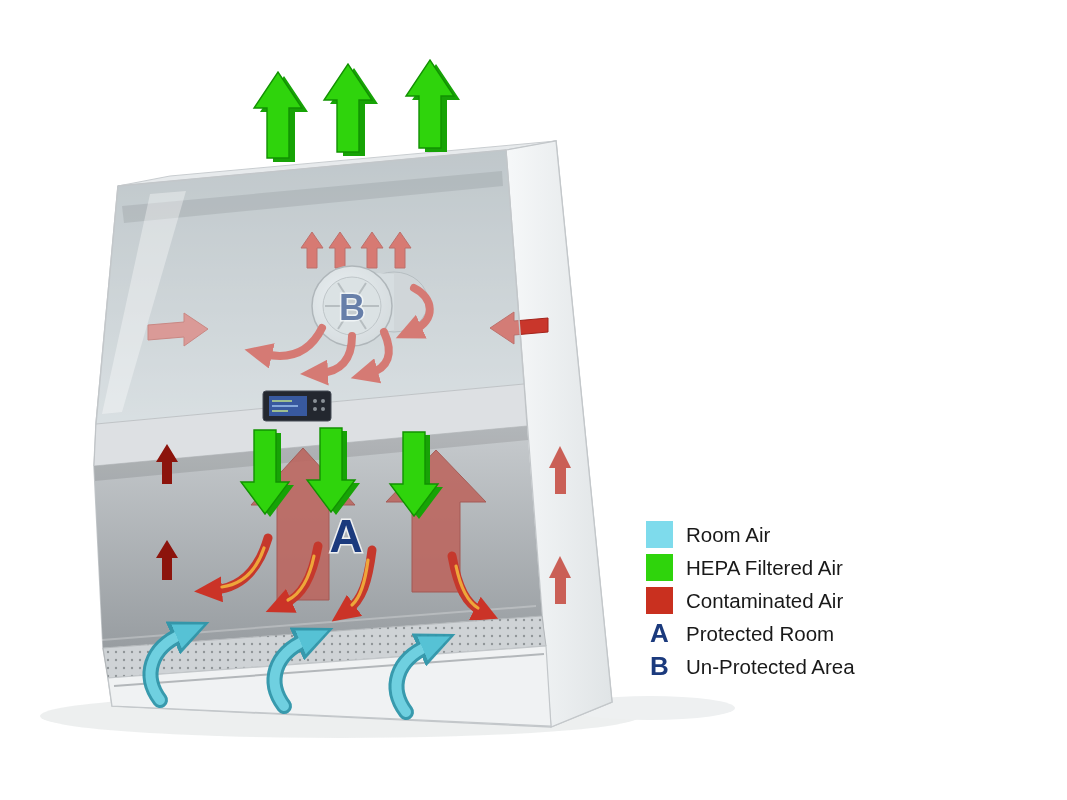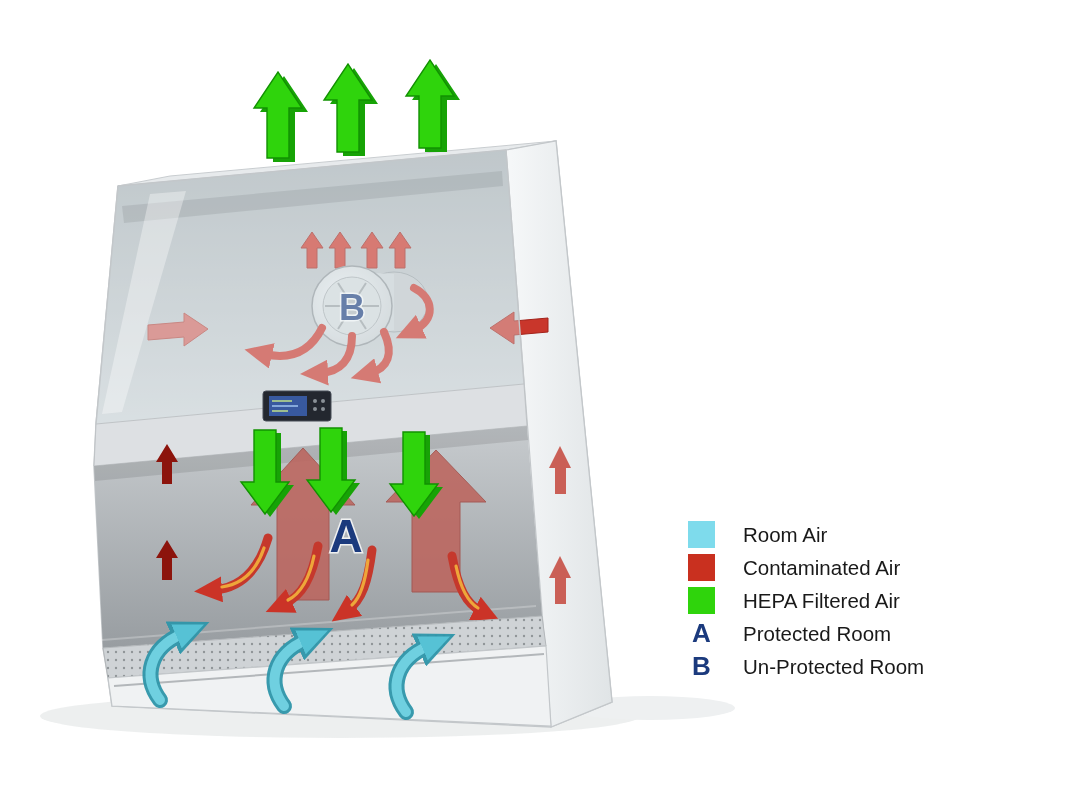--- a/index.html
+++ b/index.html
@@ -4,21 +4,21 @@
 <style>
   html,body { margin:0; padding:0; background:#ffffff; }
   .stage {
     position:relative; width:1067px; height:800px; background:#ffffff;
     font-family:"Liberation Sans", sans-serif; overflow:hidden;
   }
   .stage svg { position:absolute; left:0; top:0; }
 
   
   .legend { position:absolute; left:646px; top:521px; display:flex; flex-direction:column; gap:6px; }
-  .legend-row { display:flex; align-items:center; gap:28px; height:27px;margin-left:42px; }
+  .legend-row { display:flex; align-items:center; gap:13px; height:27px; }
   .swatch { width:27px; height:27px; flex:0 0 27px; }
   .swatch-room { background:var(--room-air); }
   .swatch-contaminated { background:var(--contaminated-air); }
   .swatch-hepa { background:var(--hepa-green); }
   .legend-marker {
     width:27px; flex:0 0 27px; text-align:center; font-weight:bold;
     font-size:26px; line-height:27px; color:var(--marker-blue);
   }
   .legend-label { font-size:20.5px; color:var(--text); white-space:nowrap; }
 
@@ -225,30 +225,30 @@
     </g>
   </g>
 </svg>
 
 <div class="legend">
   <div class="legend-row">
     <span class="swatch swatch-room"></span>
     <span class="legend-label">Room Air</span>
   </div>
   <div class="legend-row">
+    <span class="swatch swatch-hepa"></span>
+    <span class="legend-label">HEPA Filtered Air</span>
+  </div>
+  <div class="legend-row">
     <span class="swatch swatch-contaminated"></span>
     <span class="legend-label">Contaminated Air</span>
   </div>
   <div class="legend-row">
-    <span class="swatch swatch-hepa"></span>
-    <span class="legend-label">HEPA Filtered Air</span>
-  </div>
-  <div class="legend-row">
     <span class="legend-marker">A</span>
     <span class="legend-label">Protected Room</span>
   </div>
   <div class="legend-row">
     <span class="legend-marker">B</span>
-    <span class="legend-label">Un-Protected Room</span>
+    <span class="legend-label">Un-Protected Area</span>
   </div>
 </div>
 
 </div>
 
 </body></html>

